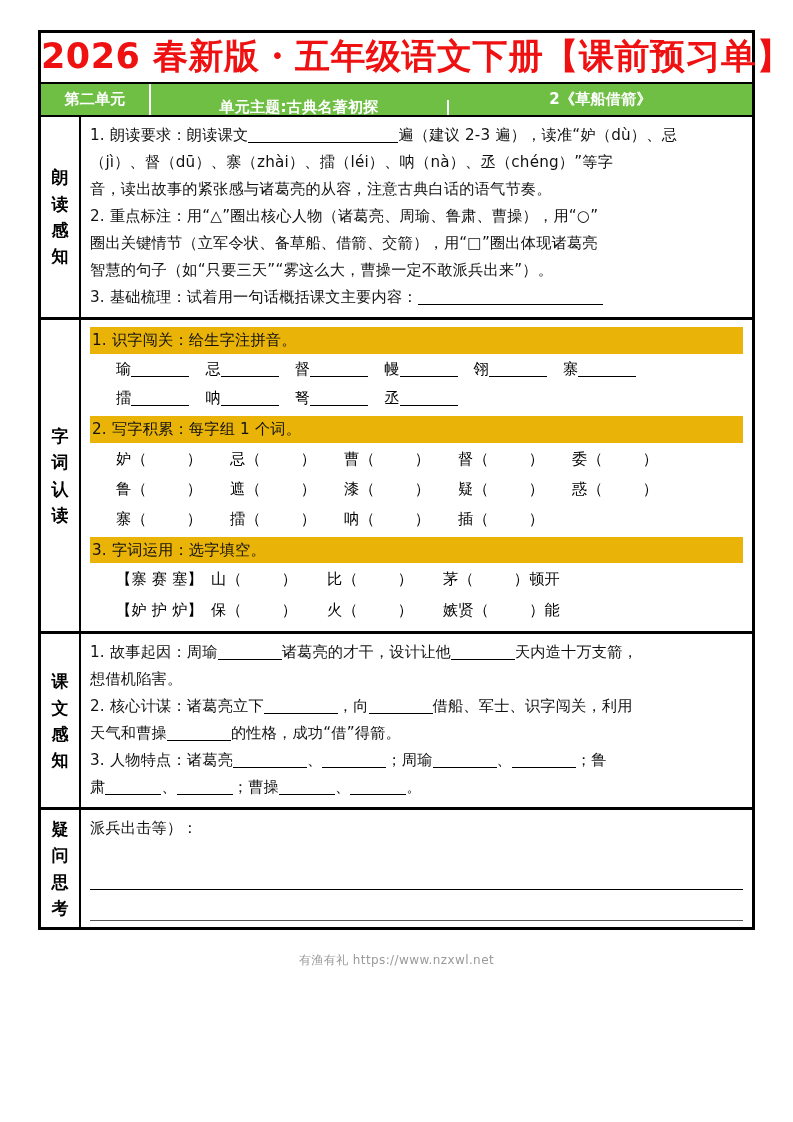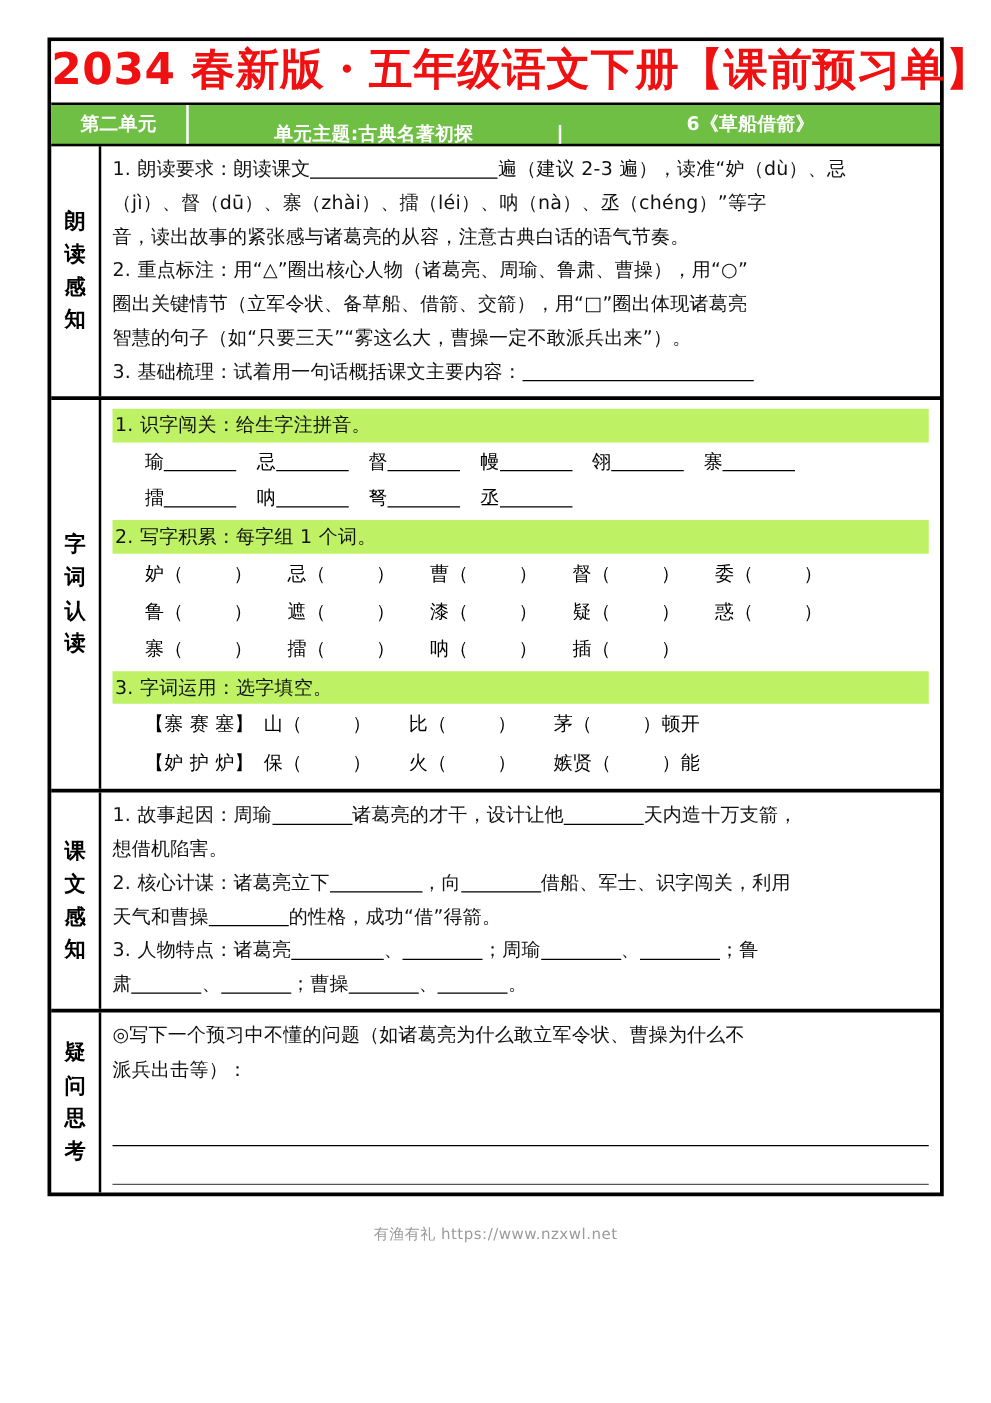--- a/index.html
+++ b/index.html
@@ -111,21 +111,21 @@
     display: inline-block;
     border-bottom: 1.4px solid #000000;
     vertical-align: -3px;
   }
   .b-sm { width: 56px; }
   .b-md { width: 64px; }
   .b-lg { width: 74px; }
   .b-xl { width: 150px; }
 
   .sub-head {
-    background: #bef264;
+    background: #eab308;
     font-size: 15.2px;
     line-height: 1.62;
     color: #111111;
     padding: 1px 4px 1px 2px;
     margin: 2px 0 1px 0;
     letter-spacing: 0.2px;
   }
 
   .pin-row {
     font-size: 15.2px;
@@ -195,27 +195,27 @@
     letter-spacing: 0.4px;
   }
 </style>
 </head>
 <body>
 
 <div class="page">
   <div class="sheet">
 
     <div class="title-band">
-      <div class="title-text">2034 春新版・五年级语文下册【课前预习单】</div>
+      <div class="title-text">2026 春新版・五年级语文下册【课前预习单】</div>
     </div>
 
     <div class="green-row">
       <div class="green-cell gc-unit">第二单元</div>
       <div class="green-cell gc-theme">单元主题:古典名著初探</div>
-      <div class="green-cell gc-lesson">6《草船借箭》</div>
+      <div class="green-cell gc-lesson">2《草船借箭》</div>
     </div>
 
     <div class="section">
       <div class="side-label">
         <span>朗</span>
         <span>读</span>
         <span>感</span>
         <span>知</span>
       </div>
       <div class="sec-body">
@@ -307,23 +307,20 @@
     </div>
 
     <div class="section last">
       <div class="side-label">
         <span>疑</span>
         <span>问</span>
         <span>思</span>
         <span>考</span>
       </div>
       <div class="sec-body">
-        <div class="ln">
-          <span>◎</span><span>写下一个预习中不懂的问题（如诸葛亮为什么敢立军令状、曹操为什么不</span>
-        </div>
         <div class="ln">派兵出击等）：</div>
         <div class="q-lines">
           <div class="q-line"></div>
           <div class="q-line second"></div>
         </div>
       </div>
     </div>
 
   </div>
 

